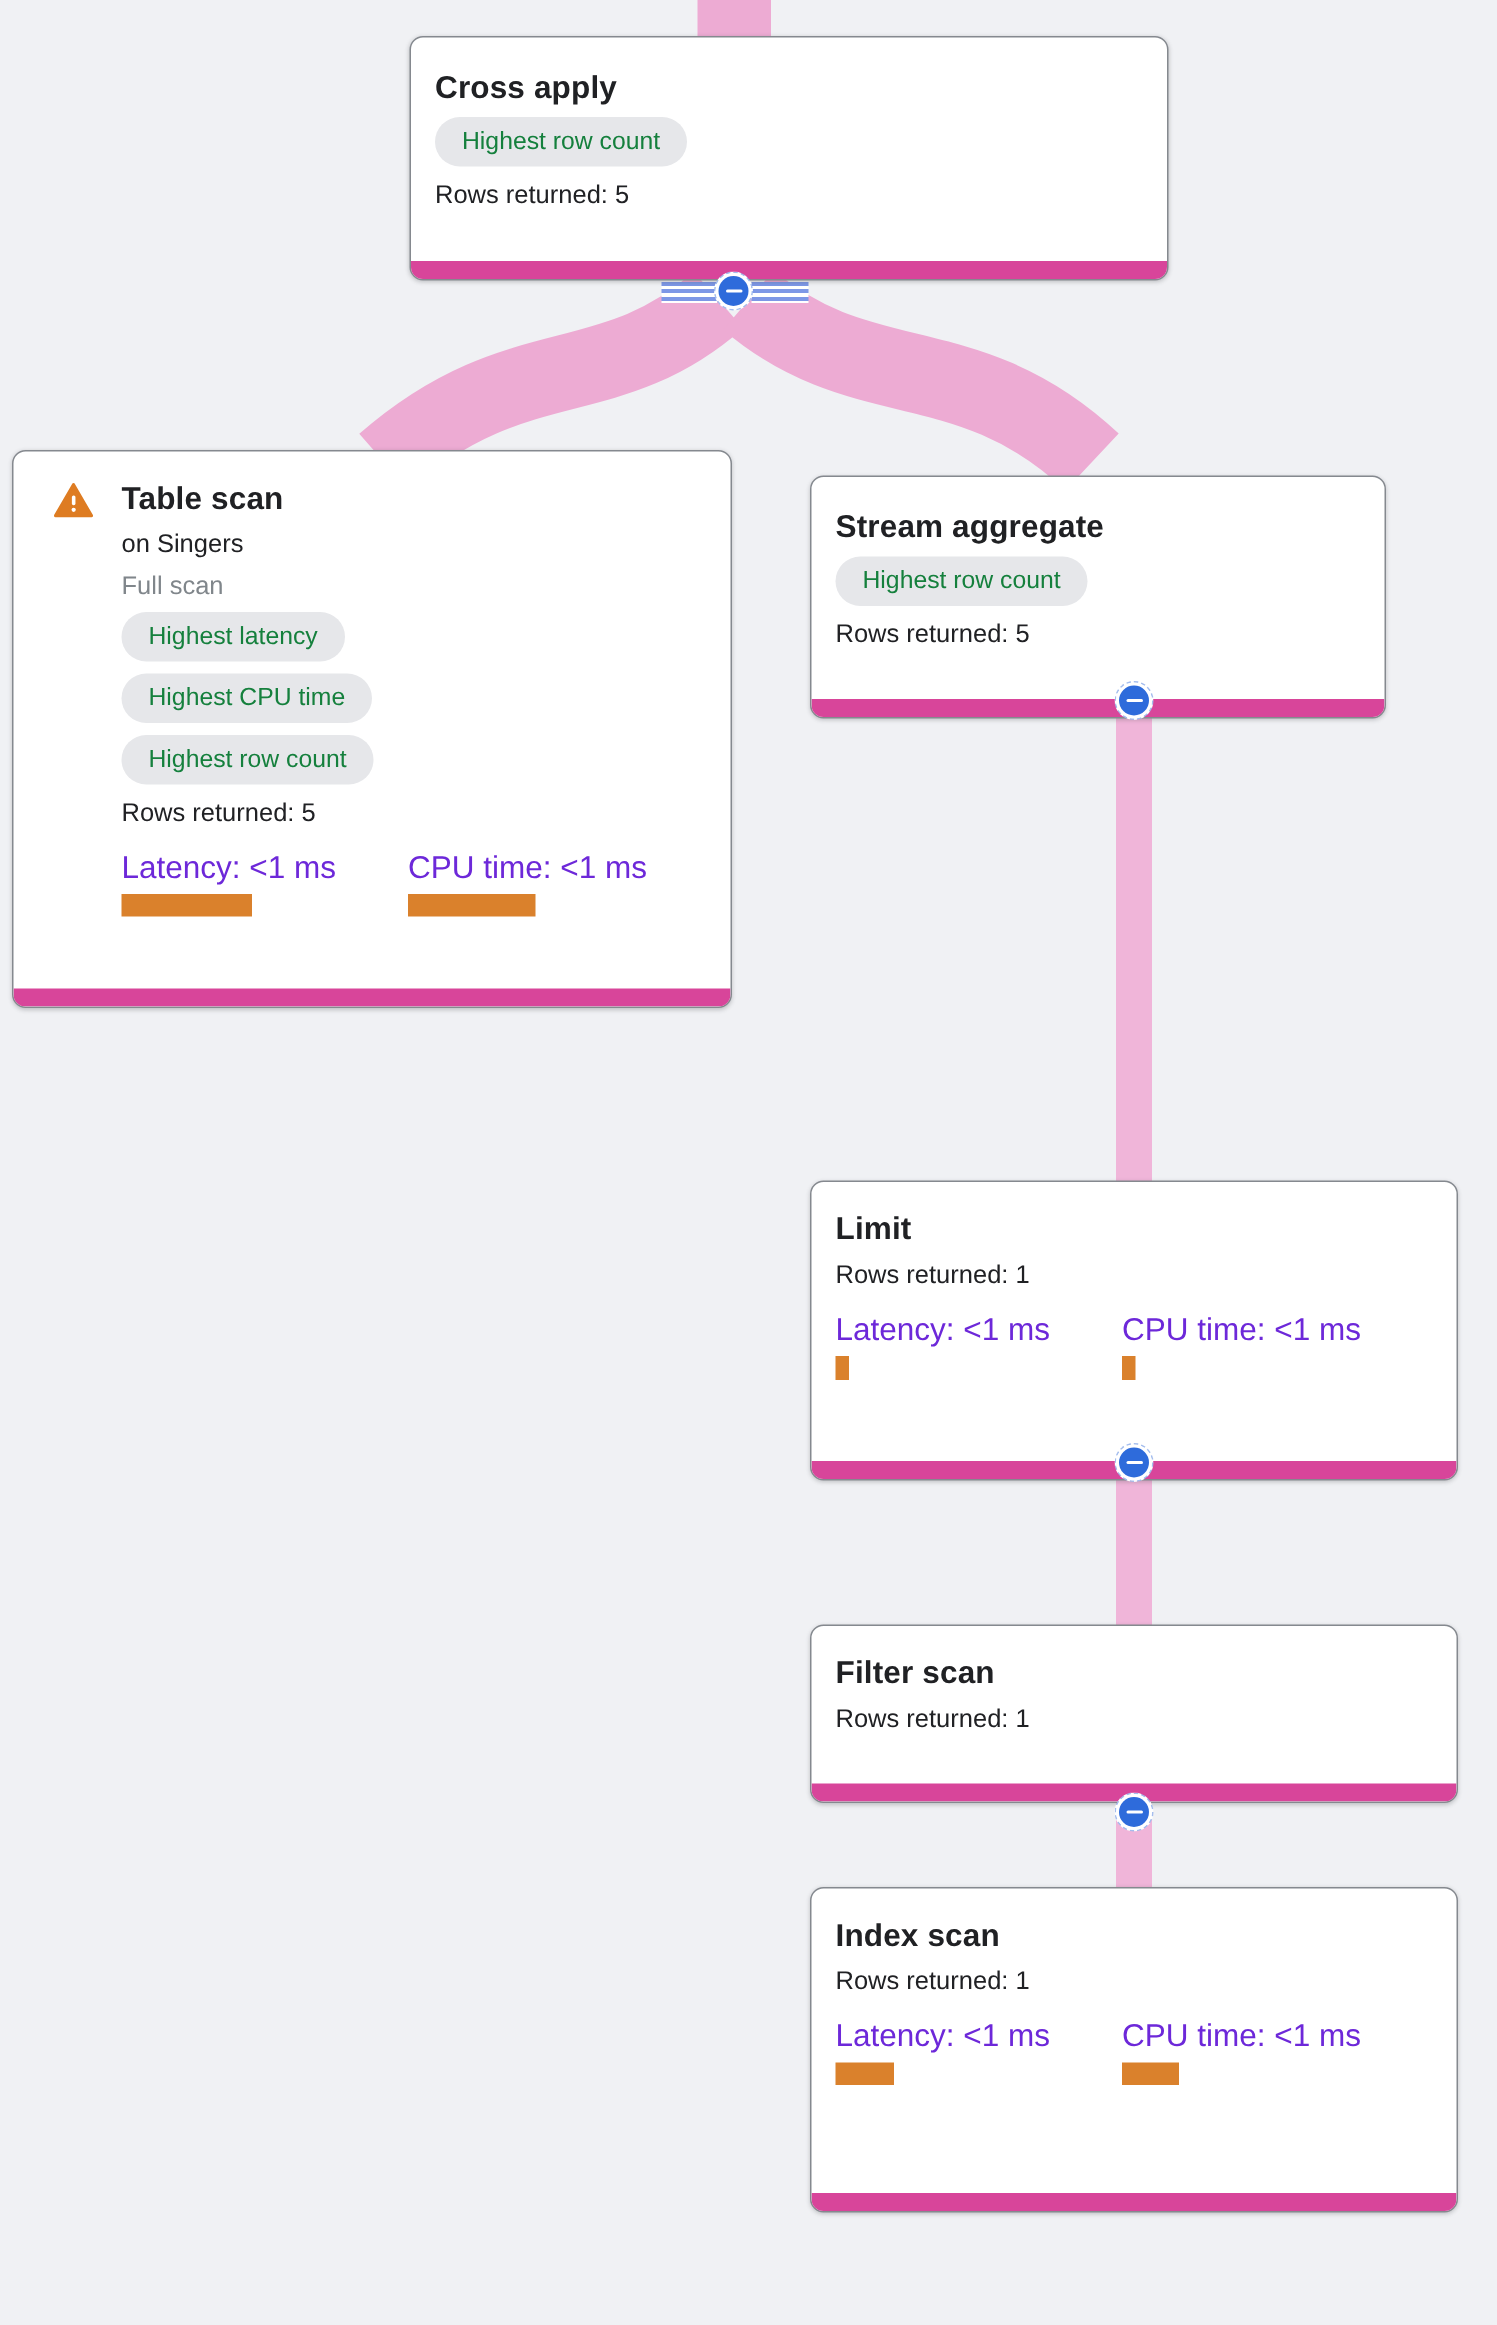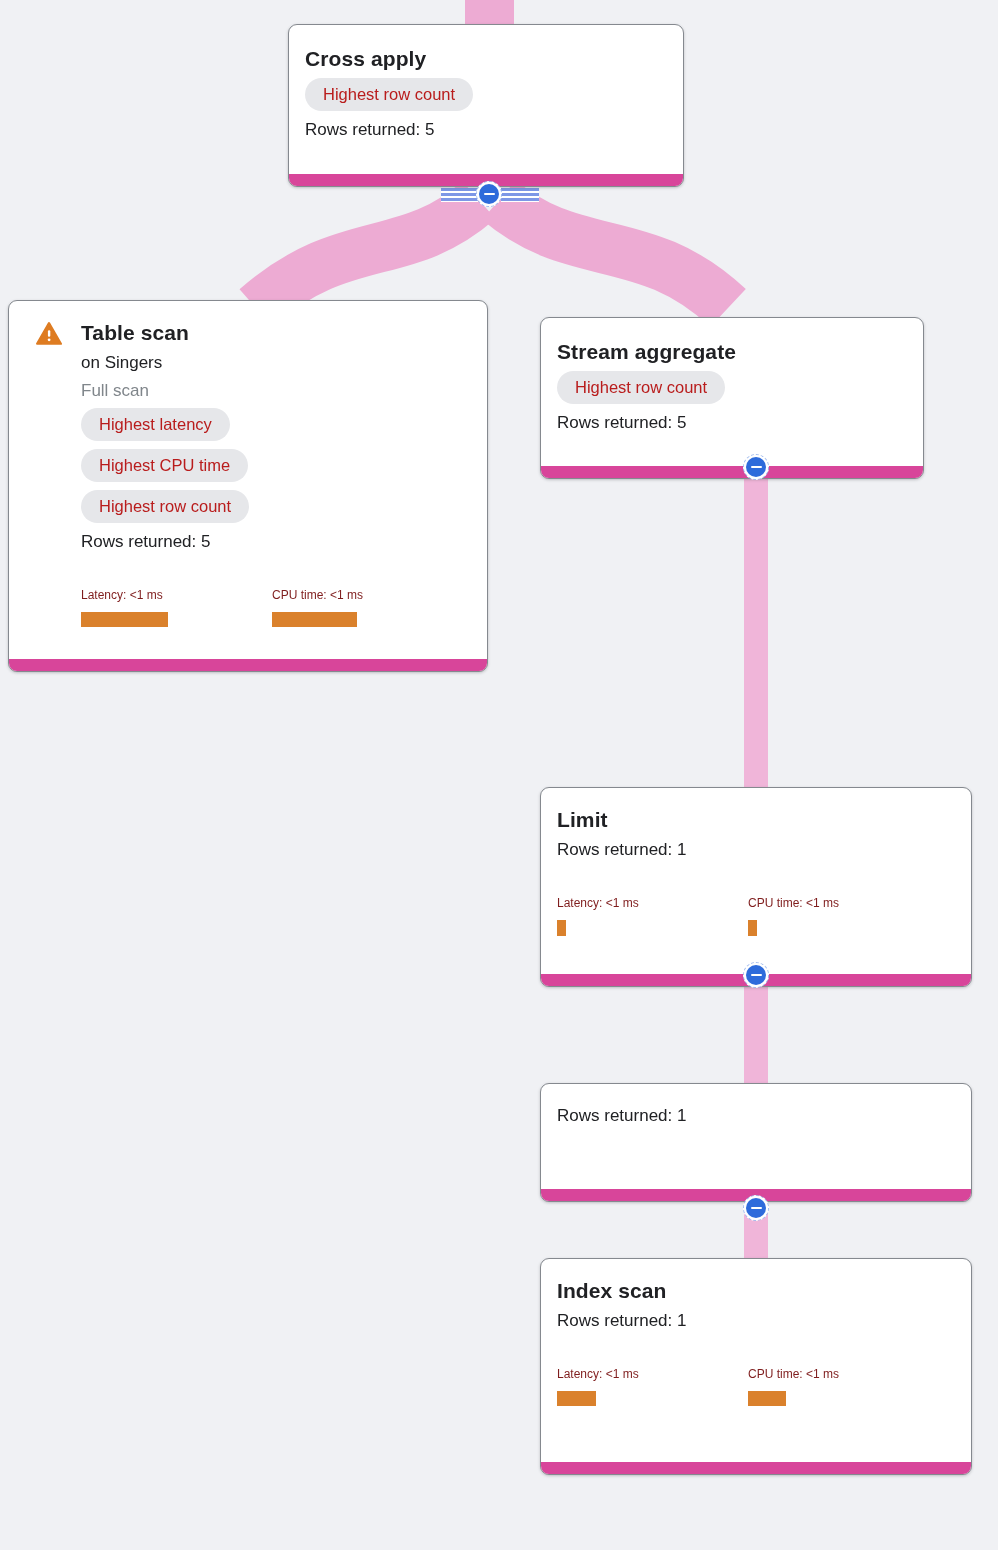--- a/index.html
+++ b/index.html
@@ -36,29 +36,29 @@
   .content{flex:1;min-width:0;}
   .title{
     font-size:21px;line-height:26px;font-weight:600;
     color:#202124;letter-spacing:.1px;margin-bottom:6px;
   }
   .sub{font-size:17px;line-height:22px;color:#202124;margin:6px 0 2px 0;}
   .note{font-size:17px;line-height:22px;color:#80868b;margin:6px 0 4px 0;}
   .chips{margin-top:6px;}
   .chip{
     display:table;
-    background:#e6e7ea;color:#b91c1c;
+    background:#e6e7ea;color:#15803d;
     font-size:16.5px;line-height:21px;
     padding:6px 18px;border-radius:17px;
     margin:0 0 8px 0;white-space:nowrap;
   }
   .rows{font-size:17px;line-height:22px;color:#202124;margin-top:6px;}
   .metrics{display:flex;margin-top:15px;}
   .metric{width:191px;flex:0 0 auto;}
-  .mlabel{font-size:12px;line-height:22px;color:#7f1d1d;margin-top:16px;}
+  .mlabel{font-size:21px;line-height:22px;color:#6d28d9;}
   .bar{height:15px;margin-top:6px;background:#da812c;}
   .bar.tall{height:16px;}
   .collapse{
     position:absolute;z-index:3;width:26px;height:26px;
     background:#ffffff;border:1px dashed #a4bdee;border-radius:50%;
     box-sizing:border-box;display:flex;align-items:center;justify-content:center;
     cursor:pointer;
   }
   .collapse .disc{
     width:20px;height:20px;border-radius:50%;background:#2e6bdb;
@@ -76,21 +76,21 @@
     <path d="M479,200 C405,265 345,230 256,308" fill="none" stroke="#edabd3" stroke-width="50"></path>
     <path d="M499,200 C575,265 645,230 728,308" fill="none" stroke="#edabd3" stroke-width="52"></path>
     <rect x="744" y="458" width="24" height="334" fill="#f0b5d9"></rect>
     <rect x="744" y="962" width="24" height="126" fill="#f0b5d9"></rect>
     <rect x="744" y="1196" width="24" height="122" fill="#f0b5d9"></rect>
   </svg>
 
   <div class="stripes" style="left:441px;top:188px;width:37px;"></div>
   <div class="stripes" style="left:501px;top:188px;width:38px;"></div>
 
-  <div class="card" style="left:288px;top:24px;width:396px;height:163px;">
+  <div class="card" style="left:273px;top:24px;width:506px;height:163px;">
     <div class="card-body" style="padding-top:21px;">
       <div class="content">
         <div class="title">Cross apply</div>
         <div class="chips">
           <span class="chip">Highest row count</span>
         </div>
         <div class="rows" style="margin-top:2px;">Rows returned: 5</div>
       </div>
     </div>
     <div class="accent"></div>
@@ -159,20 +159,21 @@
           </div>
         </div>
       </div>
     </div>
     <div class="accent"></div>
   </div>
 
   <div class="card" style="left:540px;top:1083px;width:432px;height:119px;">
     <div class="card-body">
       <div class="content">
+        <div class="title">Filter scan</div>
         <div class="rows" style="margin-top:2px;">Rows returned: 1</div>
       </div>
     </div>
     <div class="accent"></div>
   </div>
 
   <div class="card" style="left:540px;top:1258px;width:432px;height:217px;">
     <div class="card-body">
       <div class="content">
         <div class="title">Index scan</div>

